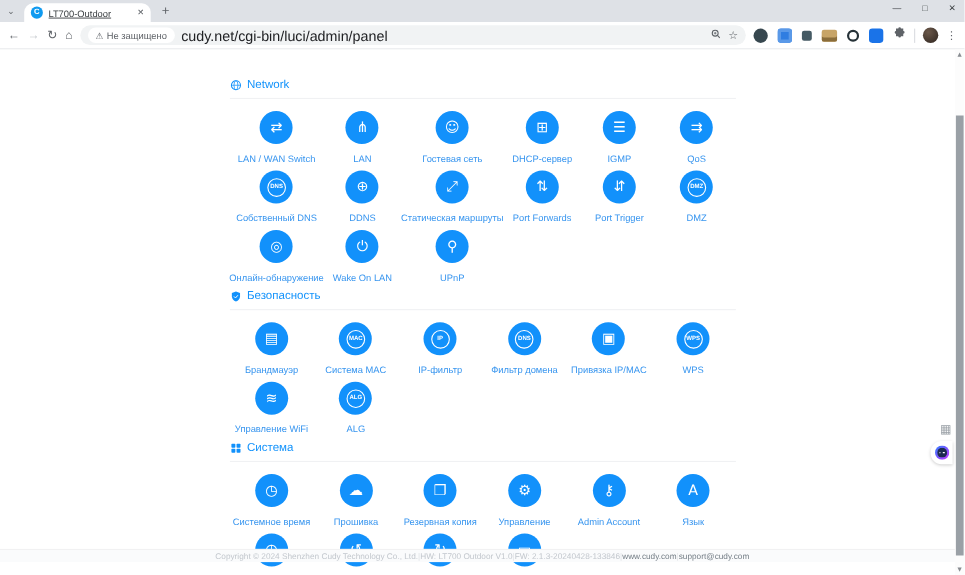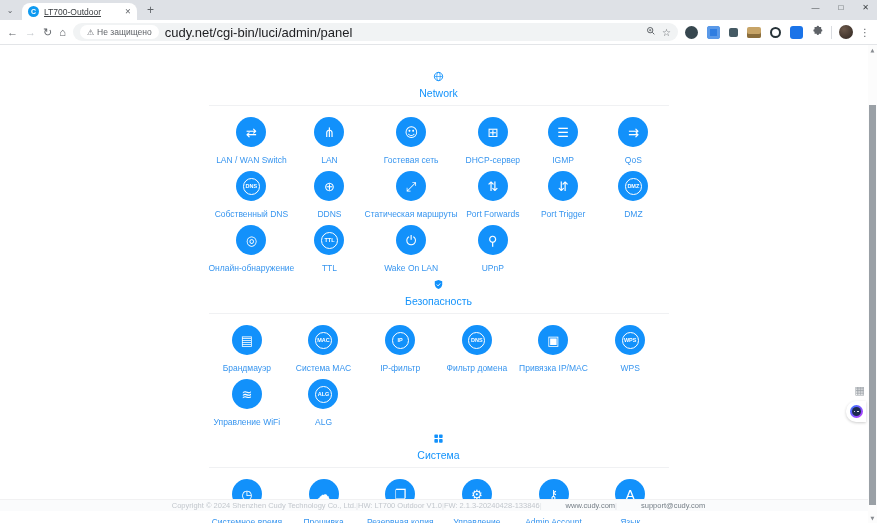--- a/index.html
+++ b/index.html
@@ -40,37 +40,37 @@
   .ek-ring-dark { width:11px; height:11px; border-radius:50%; border:2px solid #263238; background:#fff; }
   .ek-square-blue2 { width:13px; height:13px; border-radius:3px; background:#1a73e8; box-shadow:inset 0 0 0 2px #fff0; }
   .sepline { width:1px; height:13px; background:#dadce0; }
   .avatar { width:14px; height:14px; border-radius:50%; background:radial-gradient(circle at 35% 30%, #6b584a, #2e2520); }
   .kebab { color:#5f6368; font-size:10px; font-family:"DejaVu Sans",sans-serif; }
 
   
   .content { position:relative; height:466px; background:#fff; }
   .container { width:460px; margin:0 auto; padding-top:26px; }
   .section { margin-bottom:6px; }
-  .sec-head { display:flex; align-items:center; gap:5px; padding-bottom:6px; border-bottom:1px solid #f0f1f3;flex-direction:column; }
+  .sec-head { display:flex; align-items:center; gap:5px; padding-bottom:6px; border-bottom:1px solid #f0f1f3; }
   .sec-head svg { width:11px; height:11px; display:block; }
   .sec-title { font-size:10.5px; color:#1493fb; }
   .grid { display:grid; grid-template-columns:repeat(6,1fr); row-gap:6px; padding-top:11px; }
   .item { text-align:center; cursor:pointer; }
   .circle { width:30px; height:30px; border-radius:50%; background:#1291fb; margin:0 auto;
     display:flex; align-items:center; justify-content:center; color:#fff; }
   .glyph { font-size:13px; line-height:1; font-family:"DejaVu Sans",sans-serif; }
   .ring { width:17px; height:17px; border:1px solid #fff; border-radius:50%;
     display:flex; align-items:center; justify-content:center; font-size:5.5px; font-weight:bold; letter-spacing:0; }
   .label { margin-top:8px; font-size:8.5px; color:#3795ef; white-space:nowrap; line-height:10px; }
 
   
   .footer { position:absolute; left:0; right:0; bottom:0; height:12px; background:#fafbfc;
     border-top:1px solid #f1f1f2; display:flex; align-items:center; justify-content:center;
     gap:0; font-size:7.5px; color:#c2c7cd; white-space:nowrap; }
-  .footer .flink { color:#747e86;padding-left:24px; }
+  .footer .flink { color:#747e86; }
   .footer .sep { color:#e1e4e7; }
 
   
   .scrollbar { position:absolute; top:45px; right:0; width:9px; bottom:0; background:#fcfcfc; z-index:5; }
   .scroll-arrow { position:absolute; left:0; width:9px; text-align:center; font-size:5px; color:#888c91;
     font-family:"DejaVu Sans",sans-serif; }
   .scroll-thumb { position:absolute; top:60px; left:1px; width:7px; height:400px; background:#9aa0a6; }
 
   
   .qr-widget { position:absolute; right:12px; top:385px; font-size:11px; color:#9aa0a6;
@@ -228,26 +228,20 @@
               <div class="label">DMZ</div>
             </div>
             <div class="item">
               <div class="circle">
                 <span class="glyph">◎</span>
               </div>
               <div class="label">Онлайн-обнаружение</div>
             </div>
             <div class="item">
               <div class="circle">
-                <span class="ring">TTL</span>
-              </div>
-              <div class="label">TTL</div>
-            </div>
-            <div class="item">
-              <div class="circle">
                 <span class="glyph">⏻</span>
               </div>
               <div class="label">Wake On LAN</div>
             </div>
             <div class="item">
               <div class="circle">
                 <span class="glyph">⚲</span>
               </div>
               <div class="label">UPnP</div>
             </div>

